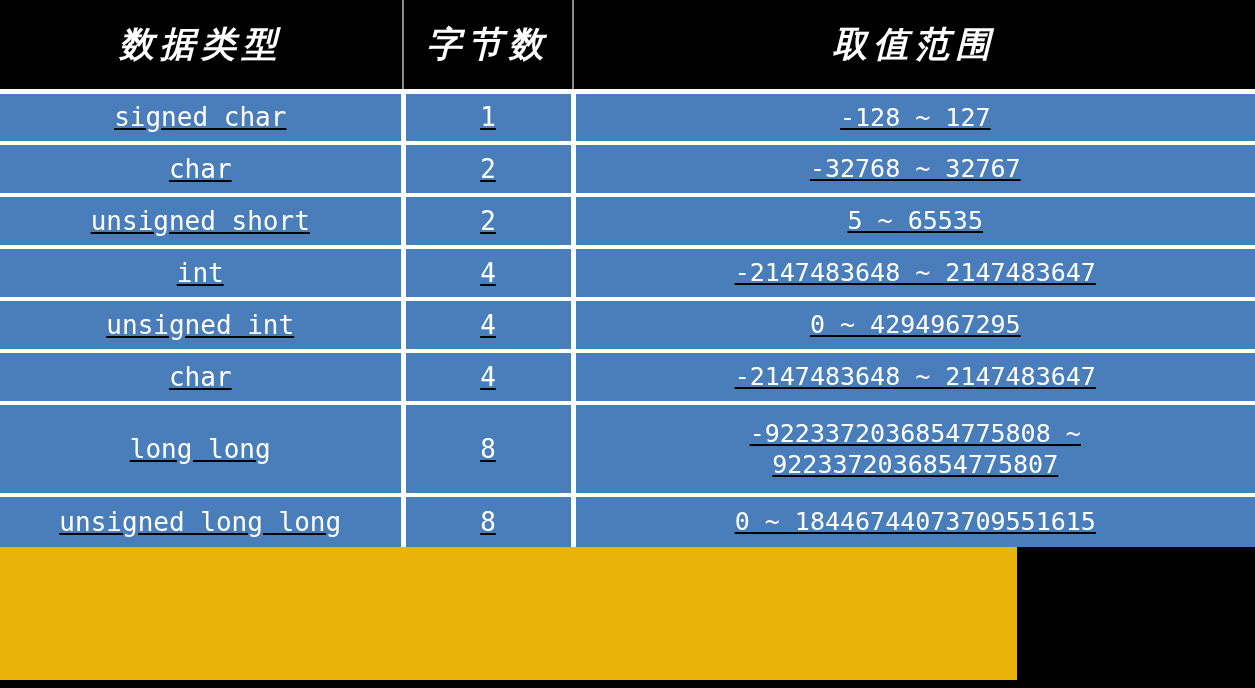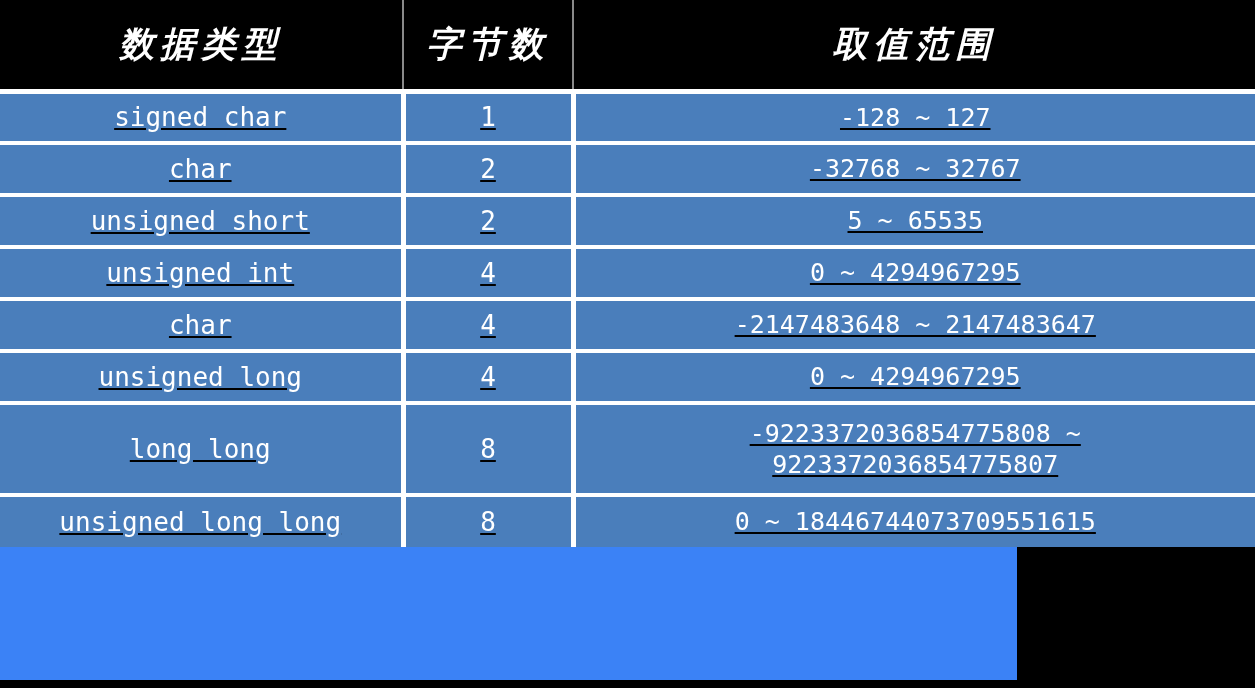--- a/index.html
+++ b/index.html
@@ -11,21 +11,21 @@
     width: 1255px;
     height: 688px;
     overflow: hidden;
     font-family: "DejaVu Sans Mono", monospace;
   }
 
   #table-root {
     position: relative;
     width: 1017px;
     height: 688px;
-    background: #3b82f6;
+    background: #eab308;
     box-sizing: border-box;
   }
 
   table.datatypes {
     width: 1255px;
     border-collapse: collapse;
     table-layout: fixed;
     background: #000000;
   }
 
@@ -115,33 +115,33 @@
           <td class="cell-type">char</td>
           <td class="cell-bytes">2</td>
           <td class="cell-range">-32768 ~ 32767</td>
         </tr>
         <tr>
           <td class="cell-type">unsigned short</td>
           <td class="cell-bytes">2</td>
           <td class="cell-range">5 ~ 65535</td>
         </tr>
         <tr>
+          <td class="cell-type">int</td>
+          <td class="cell-bytes">4</td>
+          <td class="cell-range">-2147483648 ~ 2147483647</td>
+        </tr>
+        <tr>
           <td class="cell-type">unsigned int</td>
           <td class="cell-bytes">4</td>
           <td class="cell-range">0 ~ 4294967295</td>
         </tr>
         <tr>
           <td class="cell-type">char</td>
           <td class="cell-bytes">4</td>
           <td class="cell-range">-2147483648 ~ 2147483647</td>
-        </tr>
-        <tr>
-          <td class="cell-type">unsigned long</td>
-          <td class="cell-bytes">4</td>
-          <td class="cell-range">0 ~ 4294967295</td>
         </tr>
         <tr class="tall">
           <td class="cell-type">long long</td>
           <td class="cell-bytes">8</td>
           <td class="cell-range">-9223372036854775808 ~
 9223372036854775807</td>
         </tr>
         <tr>
           <td class="cell-type">unsigned long long</td>
           <td class="cell-bytes">8</td>

